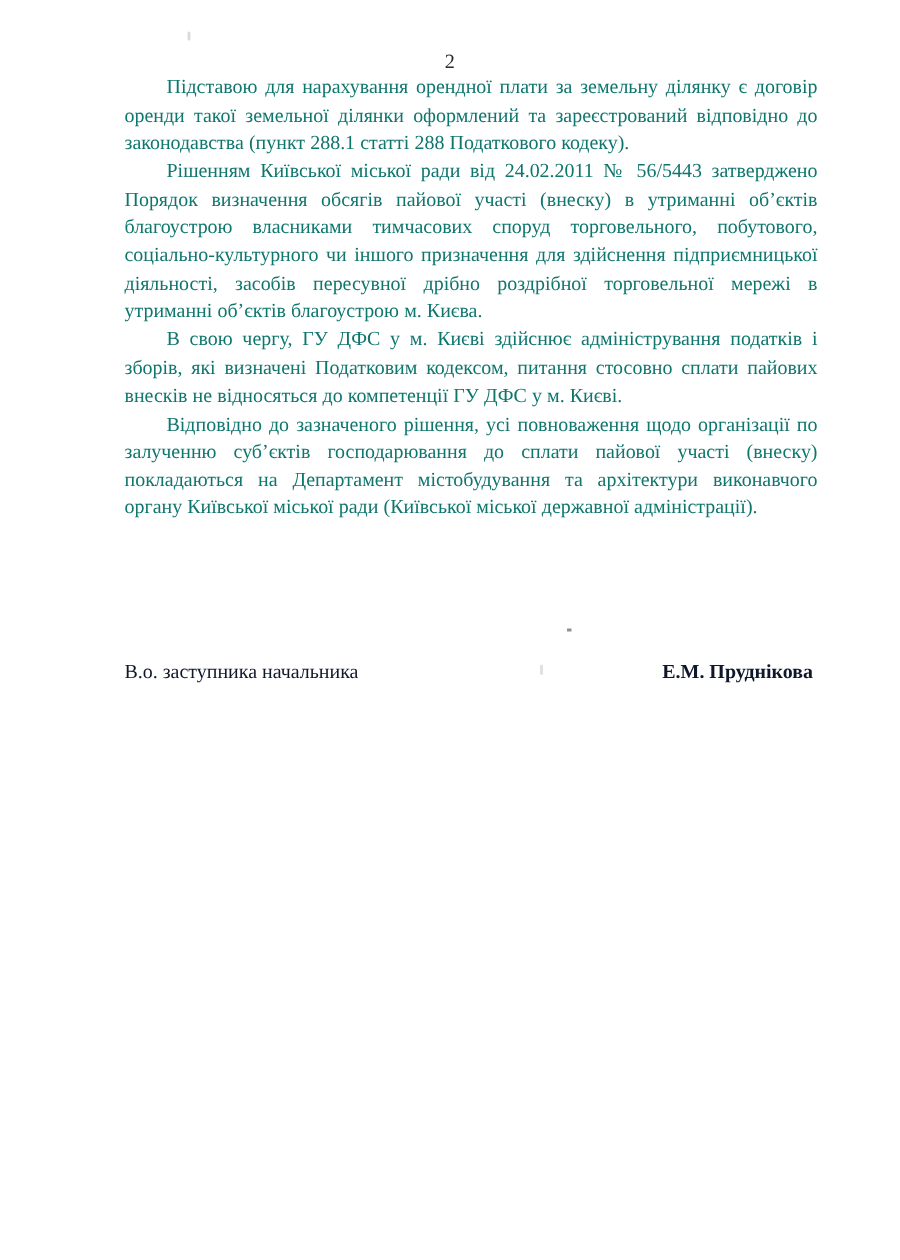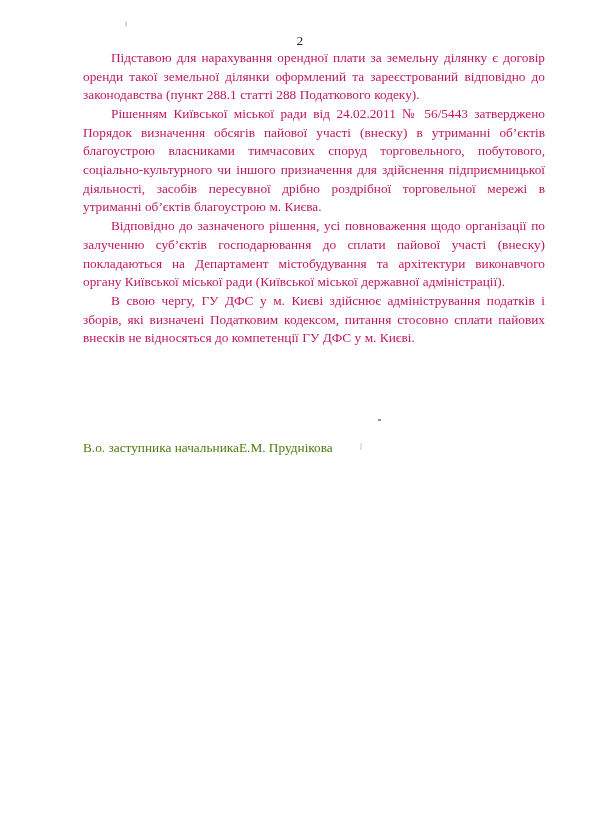--- a/index.html
+++ b/index.html
@@ -44,45 +44,46 @@
     width: 462px;
   }
 
   .para {
     text-align: justify;
     text-align-last: left;
     text-indent: 28px;
     font-size: 13.3px;
     line-height: 18.6px;
     margin: 0 0 0.5px 0;
-    color: #be185d;
+    color: #0f766e;
     word-spacing: 0.1px;
     hyphens: none;
   }
 
   .signature-block {
     position: absolute;
     left: 83px;
     top: 439px;
     width: 462px;
     display: flex;
-    justify-content: flex-start;
+    justify-content: space-between;
     align-items: baseline;
     font-size: 13.3px;
     line-height: 18px;
-    color: #4d7c0f;
+    color: #0f172a;
   }
 
   .sig-title {
     white-space: nowrap;
   }
 
   .sig-name {
     white-space: nowrap;
     padding-right: 3px;
+    font-weight: bold;
   }
 
   .speck {
     position: absolute;
     background: #b9b9b9;
     border-radius: 50%;
     opacity: 0.75;
   }
   .speck-a { left: 125px; top: 21px; width: 2px; height: 6px; background: #cfcfcf; border-radius: 1px; }
   .speck-b { left: 378px; top: 419px; width: 3px; height: 2px; background: #6d6d6d; border-radius: 0; }
@@ -91,22 +92,22 @@
 </head>
 <body>
 
 <div class="page">
 
   <div class="page-number">2</div>
 
   <div class="doc-body">
     <p class="para">Підставою для нарахування орендної плати  за земельну ділянку є договір оренди такої земельної ділянки оформлений та зареєстрований відповідно до законодавства (пункт 288.1 статті 288 Податкового кодеку).</p>
     <p class="para">Рішенням Київської міської ради від 24.02.2011 № 56/5443 затверджено Порядок визначення обсягів пайової участі (внеску) в утриманні об’єктів благоустрою власниками тимчасових споруд торговельного, побутового, соціально-культурного чи іншого призначення для здійснення підприємницької діяльності, засобів пересувної дрібно роздрібної торговельної мережі в утриманні об’єктів благоустрою м. Києва.</p>
+    <p class="para">В свою чергу,  ГУ ДФС у м. Києві здійснює адміністрування податків і зборів, які визначені Податковим кодексом, питання стосовно сплати пайових внесків не відносяться до компетенції ГУ ДФС у м. Києві.</p>
     <p class="para">Відповідно до зазначеного рішення, усі повноваження щодо організації по залученню суб’єктів господарювання до сплати пайової участі (внеску) покладаються на Департамент містобудування та архітектури виконавчого органу Київської міської ради (Київської міської державної адміністрації).</p>
-    <p class="para">В свою чергу,  ГУ ДФС у м. Києві здійснює адміністрування податків і зборів, які визначені Податковим кодексом, питання стосовно сплати пайових внесків не відносяться до компетенції ГУ ДФС у м. Києві.</p>
   </div>
 
   <div class="signature-block">
     <span class="sig-title">В.о. заступника начальника</span>
     <span class="sig-name">Е.М. Пруднікова</span>
   </div>
 
   <div class="speck speck-a"></div>
   <div class="speck speck-b"></div>
   <div class="speck speck-c"></div>

